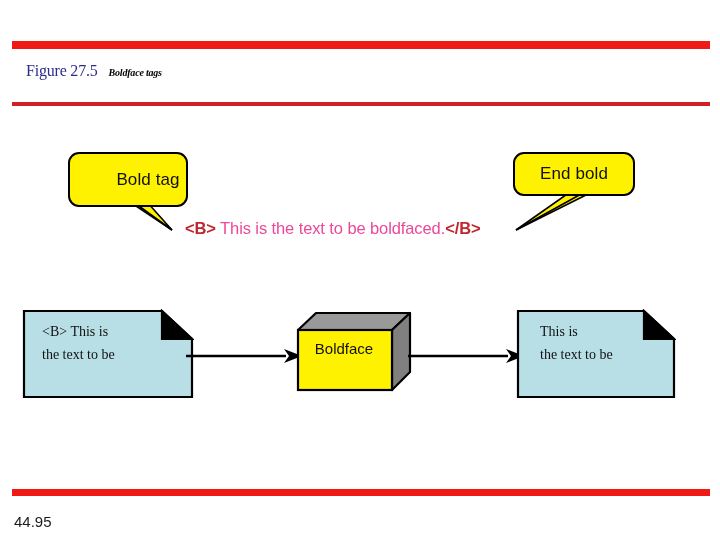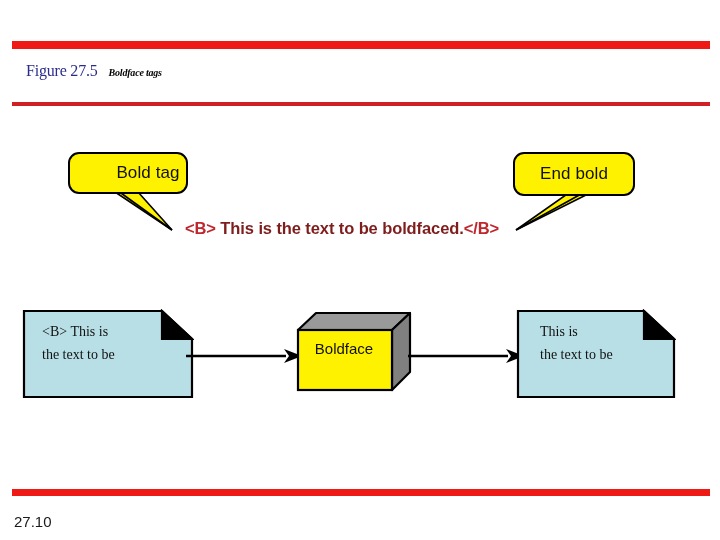--- a/index.html
+++ b/index.html
@@ -108,39 +108,39 @@
     white-space: nowrap;
   }
   .callout .tail {
     position: absolute;
     left: 0;
     top: 0;
     overflow: visible;
   }
 
   #callout-bold      { left: 68px;  top: 152px; width: 190px; height: 82px; }
-  #callout-bold .bubble { width: 120px; height: 42px; padding-left: 40px; }
+  #callout-bold .bubble { width: 120px; height: 55px; padding-left: 40px; }
 
   #callout-endbold   { left: 500px; top: 152px; width: 160px; height: 82px; }
   #callout-endbold .bubble { left: 13px; width: 122px; height: 44px; }
 
   
   .code-line {
     position: absolute;
     left: 185px;
     top: 219px;
     font-family: "Liberation Sans", sans-serif;
     font-size: 16.5px;
     font-weight: 600;
     white-space: nowrap;
     color: #111111;
     letter-spacing: -0.1px;
   }
   .code-line .tag { color: #c0272d; }
-  .code-line .body { color: #7f1d1d; font-weight: 700; }
+  .code-line .body { color: #ec4899; font-weight: 400; }
 
   
   .doc {
     position: absolute;
   }
   .doc svg { display: block; }
   .doc .doc-text {
     position: absolute;
     font-family: "Liberation Serif", serif;
     font-size: 14px;
@@ -255,15 +255,15 @@
     <svg width="160" height="96" viewBox="0 0 160 96">
       <path d="M2,2 L128,2 L158,30 L158,88 L2,88 Z" fill="#b8dfe6" stroke="#000000" stroke-width="2.2"></path>
       <path d="M128,2 L158,30 L128,30 Z" fill="#000000" stroke="#000000" stroke-width="2.2"></path>
     </svg>
     <div class="doc-text bold">
       <div>This is</div>
       <div>the text to be</div>
     </div>
   </div>
 
-  <div class="page-number">27.10</div>
+  <div class="page-number">44.95</div>
 
 </div>
 
 </body></html>

